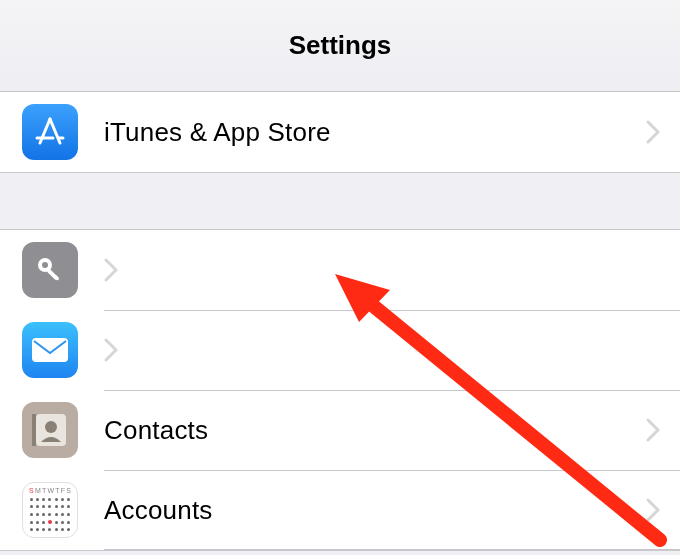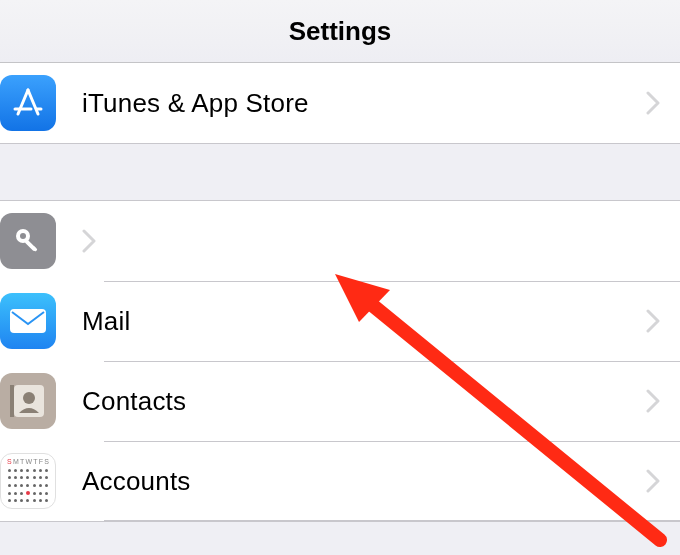--- a/index.html
+++ b/index.html
@@ -5,21 +5,21 @@
   * { box-sizing: border-box; margin: 0; padding: 0; }
   body {
     width: 680px;
     height: 555px;
     font-family: -apple-system, "Helvetica Neue", Helvetica, Arial, sans-serif;
     background: #efeff4;
     overflow: hidden;
     position: relative;
   }
   .header {
-    height: 63px;
+    height: 92px;
     background: linear-gradient(180deg, #f4f4f6 0%, #eeeef3 100%);
     display: flex;
     align-items: center;
     justify-content: center;
     border-bottom: 1px solid #c4c4c7;
   }
   .header-title {
     font-size: 26px;
     font-weight: 700;
     color: #000;
@@ -30,20 +30,21 @@
     border-bottom: 1px solid #c8c7cc;
   }
   .group.first {
     border-top: none;
   }
   .group + .spacer { height: 56px; }
   .row {
     display: flex;
     align-items: center;
     height: 80px;
+    padding-left: 22px;
     padding-right: 20px;
     position: relative;
   }
   .row + .row::before {
     content: "";
     position: absolute;
     left: 104px;
     right: 0;
     top: 0;
     height: 1px;
@@ -150,21 +151,20 @@
     </div>
   </div>
 
   <div class="row">
     <div class="icon icon-mail">
       <svg width="40" height="28" viewBox="0 0 40 28">
           <rect x="2" y="2" width="36" height="24" rx="4" fill="#fff"></rect>
           <polyline points="4,5 20,17 36,5" fill="none" stroke="#2a94f4" stroke-width="2"></polyline>
         </svg>
     </div>
-    <div class="label">Mail</div>
     <div class="chevron">
       <svg width="14" height="24" viewBox="0 0 14 24">
           <polyline points="2,2 12,12 2,22" fill="none" stroke="#8a8a8e" stroke-width="3" stroke-linecap="round" stroke-linejoin="round"></polyline>
         </svg>
     </div>
   </div>
 
   <div class="row">
     <div class="icon icon-contacts">
       <svg width="40" height="40" viewBox="0 0 40 40">

